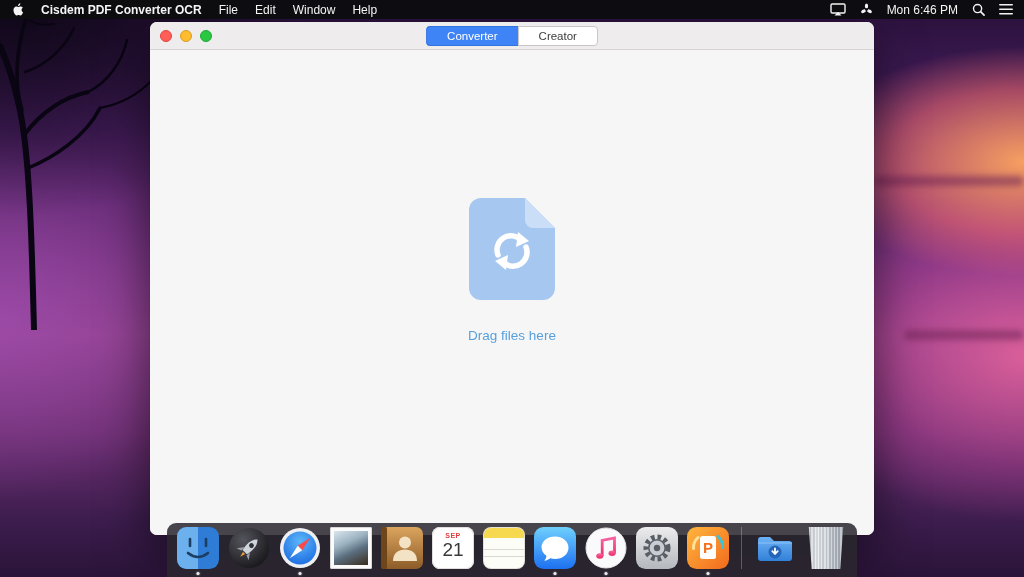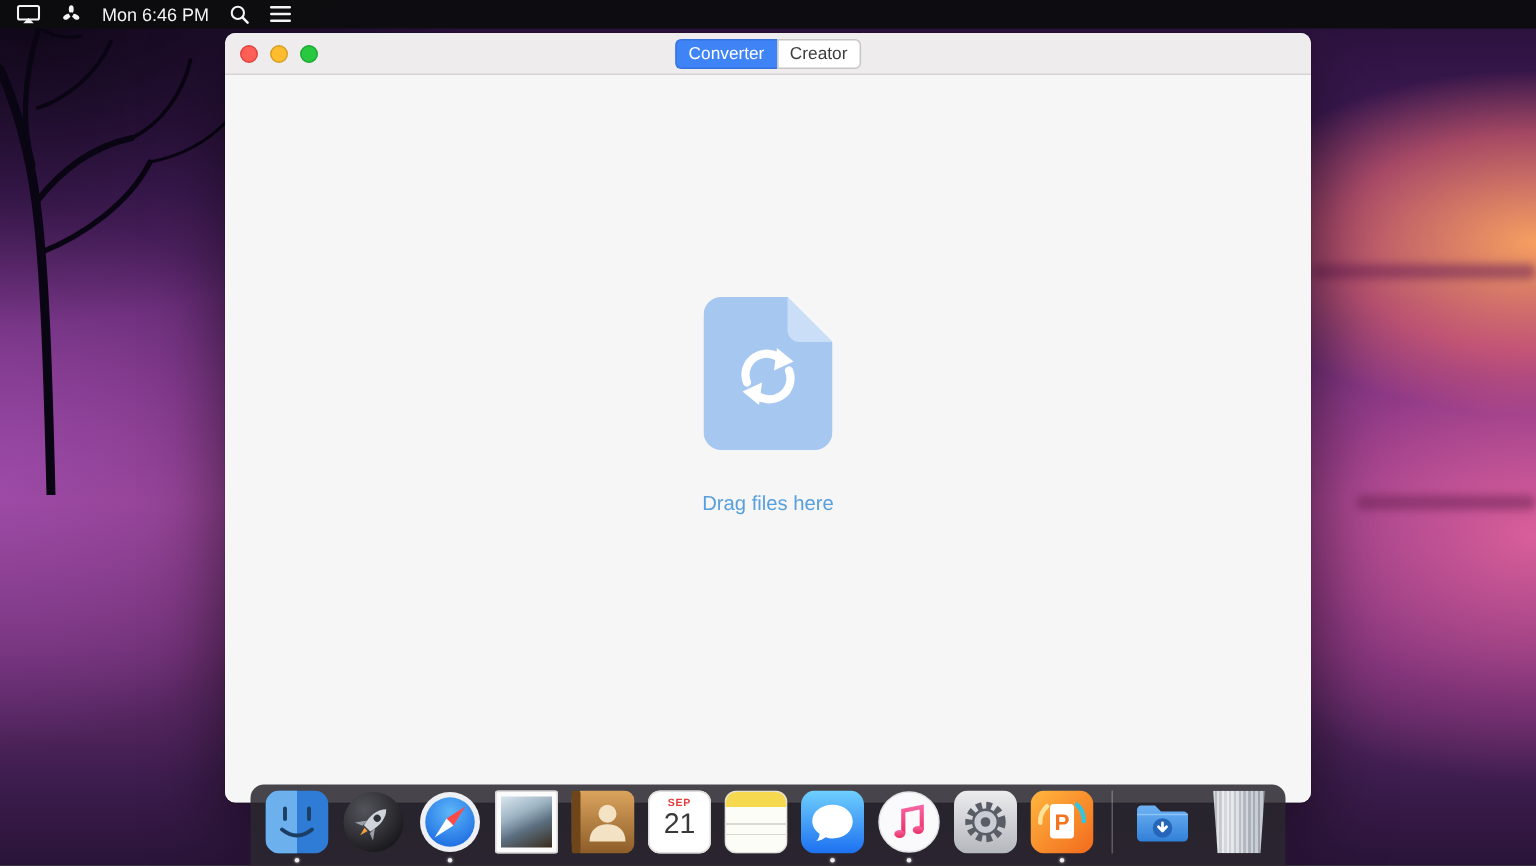--- a/index.html
+++ b/index.html
@@ -34,21 +34,21 @@
     border-radius:7px;overflow:hidden;background:#f6f6f6;z-index:10;
     box-shadow:0 22px 50px rgba(0,0,0,0.55),0 0 1px rgba(0,0,0,0.5);}
   .titlebar{position:relative;height:27px;background:#efeced;border-bottom:1px solid #d8d4d4;
     display:flex;align-items:center;padding:0 10px;}
   .lights{display:flex;gap:8px;}
   .light{width:12px;height:12px;border-radius:50%;box-sizing:border-box;}
   .light.red{background:#ff5f57;border:1px solid #e0443e;}
   .light.yellow{background:#febc2e;border:1px solid #d89e24;}
   .light.green{background:#28c840;border:1px solid #1da833;}
   .segmented{position:absolute;left:50%;top:50%;transform:translate(-50%,-50%);display:flex;height:20px;}
-  .seg{font-family:"Liberation Sans",sans-serif;font-size:11.5px;padding:0 8px;margin:0;
+  .seg{font-family:"Liberation Sans",sans-serif;font-size:11.5px;padding:0 20px;margin:0;
     display:flex;align-items:center;background:#fff;color:#3c3c3c;
     border:1px solid #c8c5c5;border-radius:0 4px 4px 0;cursor:default;}
   .seg.active{background:#3f84f7;border-color:#3472de;color:#fff;border-radius:4px 0 0 4px;border-right:none;}
   .content{height:calc(100% - 28px);display:flex;align-items:center;justify-content:center;background:#f6f6f6;}
   .dropzone{display:flex;flex-direction:column;align-items:center;gap:28px;transform:translateY(-22px);}
   .drop-label{font-size:13.5px;color:#58a0dd;}
 
   
   .dock{position:absolute;bottom:0;left:50%;transform:translateX(-50%);z-index:50;
     background:rgba(42,40,46,0.86);border-radius:9px 9px 0 0;
@@ -92,20 +92,32 @@
         <path d="M88 82 C108 72 122 52 127 30" stroke-width="2.5"></path>
         <path d="M100 98 C116 95 136 87 152 70" stroke-width="2"></path>
         <path d="M26 8 C34 14 44 16 54 14" stroke-width="2"></path>
       </g>
     </svg>
     <div class="cloud-streak" style="top:176px;"></div>
     <div class="cloud-streak" style="top:330px;width:120px;"></div>
   </div>
 
   <div class="menubar">
+    <div class="mb-left">
+      <span class="apple mb-icon">
+        <svg width="13" height="15" viewBox="0 0 17 20" fill="#f4f4f4">
+          <path d="M13.9 10.6c0-2 1.6-3 1.7-3-.9-1.4-2.4-1.6-2.9-1.6-1.2-.1-2.4.7-3 .7-.6 0-1.6-.7-2.6-.7-1.3 0-2.6.8-3.3 2-1.4 2.4-.4 6 1 8 .7 1 1.5 2.1 2.5 2 1 0 1.4-.6 2.6-.6 1.2 0 1.6.6 2.6.6 1.1 0 1.8-1 2.4-2 .8-1.1 1.1-2.2 1.1-2.3 0 0-2.1-.8-2.1-3.1zM11.5 4.3c.5-.7.9-1.6.8-2.6-.8 0-1.8.5-2.3 1.2-.5.6-1 1.6-.8 2.5.9.1 1.8-.4 2.3-1.1z"></path>
+        </svg>
+      </span>
+      <span class="mb-app">Cisdem PDF Converter OCR</span>
+      <span class="mb-item">File</span>
+      <span class="mb-item">Edit</span>
+      <span class="mb-item">Window</span>
+      <span class="mb-item">Help</span>
+    </div>
     <div class="mb-right">
       <span class="mb-icon">
         <svg width="16" height="13" viewBox="0 0 16 13">
           <rect x="1" y="1" width="14" height="9" rx="1.2" fill="none" stroke="#f4f4f4" stroke-width="1.4"></rect>
           <path d="M4.5 12.5 L8 9 L11.5 12.5 Z" fill="#f4f4f4"></path>
         </svg>
       </span>
       <span class="mb-icon">
         <svg width="13" height="13" viewBox="0 0 16 16" fill="#f4f4f4">
           <ellipse cx="8" cy="3.8" rx="2" ry="3.2"></ellipse>

